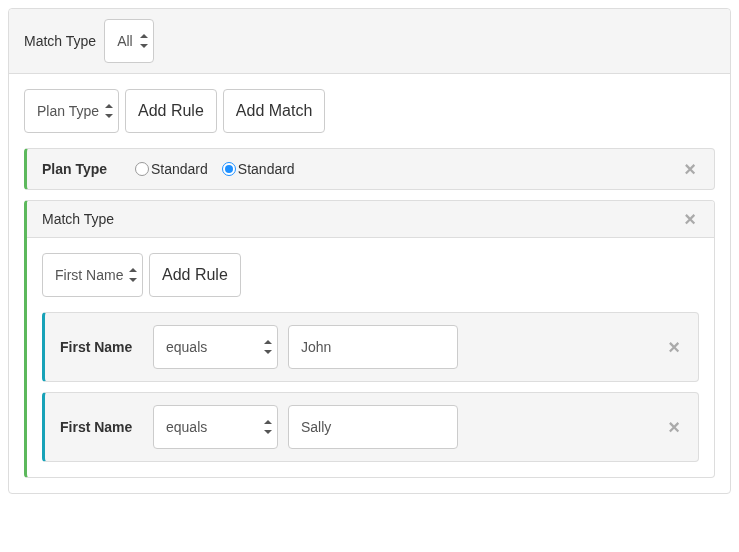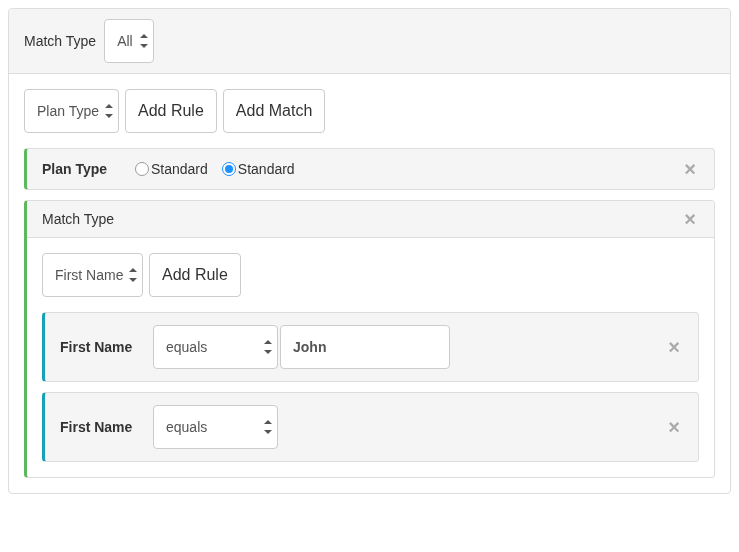--- a/index.html
+++ b/index.html
@@ -203,28 +203,27 @@
       border: 1px solid #ddd;
       border-left: 3px solid #5cb85c;
       border-radius: 4px;
       background: #fff;
     }
     .nested-group .panel-header {
       border-radius: 3px 3px 0 0;
     }
     .input-text {
       width: 170px;
-      font-weight: bold;
     }
     .select-operator {
       width: 125px;
     }
     .rule-controls {
       display: flex;
-      gap: 2px;
+      gap: 10px;
       align-items: center;
     }
     .select-compact {
       width: auto;
       min-width: 50px;
     }
   </style>
 </head>
 <body>
 
@@ -303,20 +302,21 @@
 
         <div class="rule rule-border-blue">
           <span class="field-label">First Name</span>
           <div class="rule-controls">
             <span class="select-wrapper">
               <select class="form-control select-operator">
                 <option>equals</option>
               </select>
               <span class="select-arrows"></span>
             </span>
+            <input type="text" class="form-control input-text" value="Sally" style="">
           </div>
           <button class="close-btn">
             <span>×</span>
           </button>
         </div>
 
       </div>
     </div>
 
   </div>

